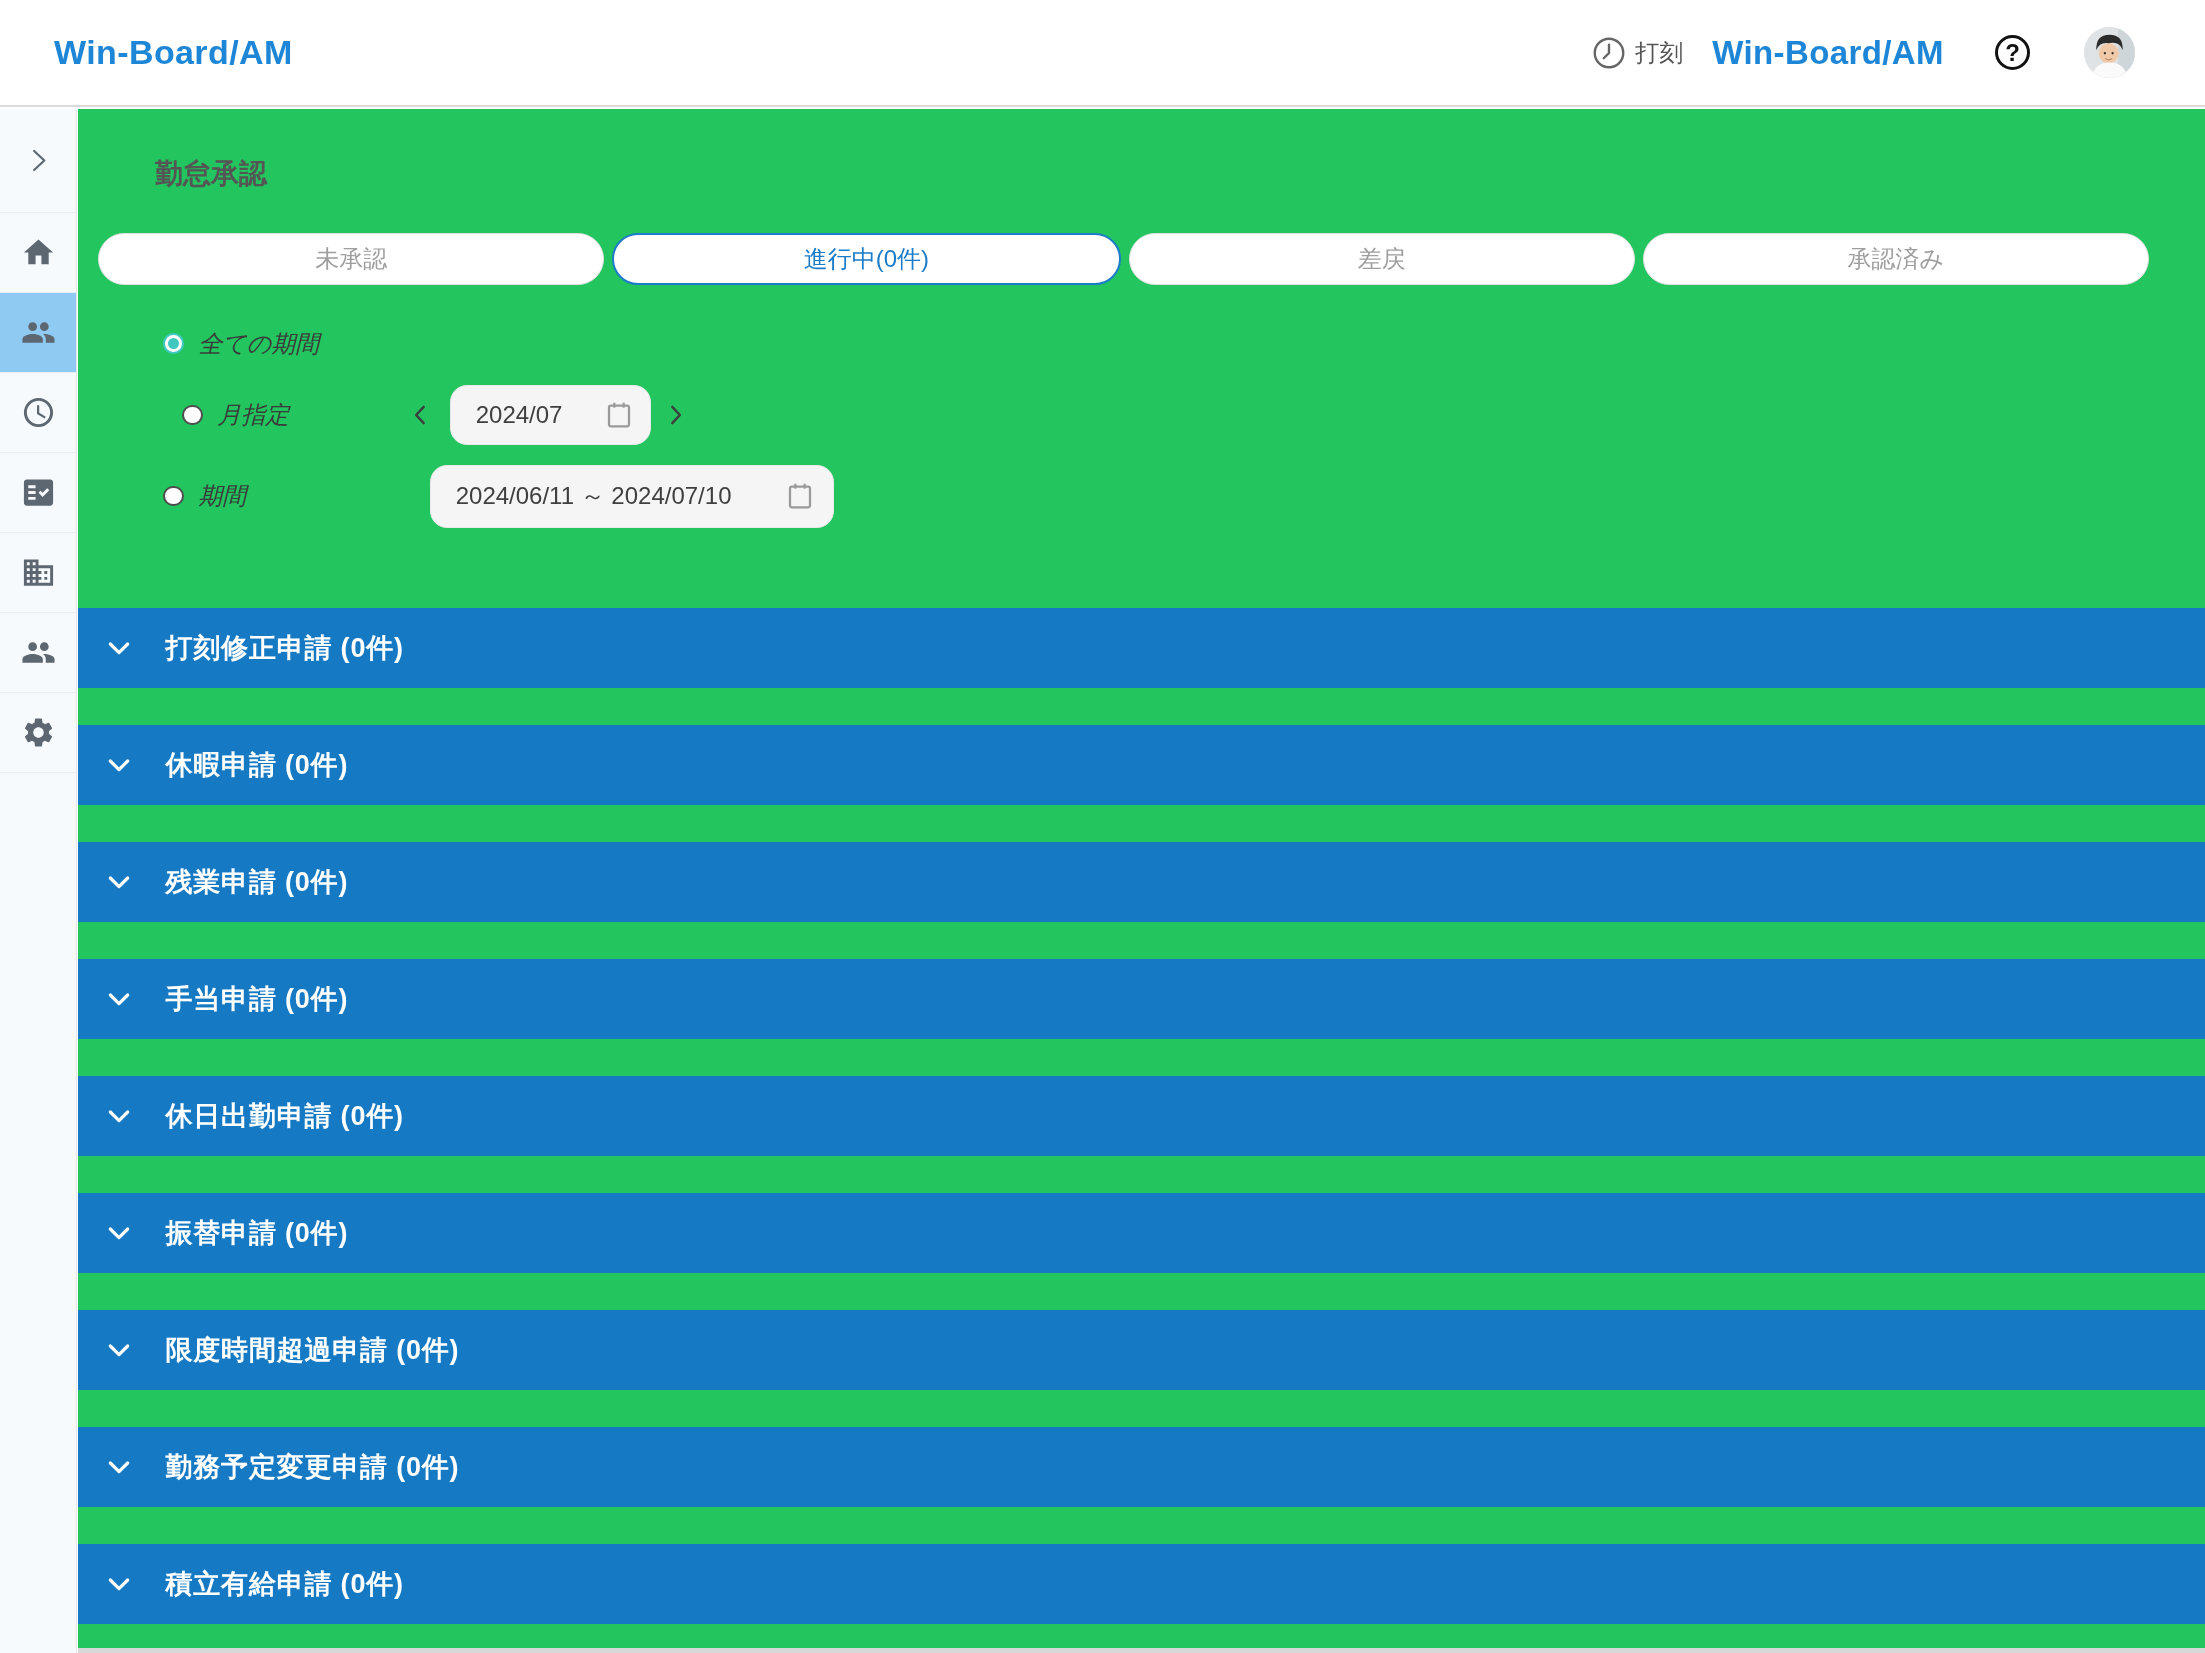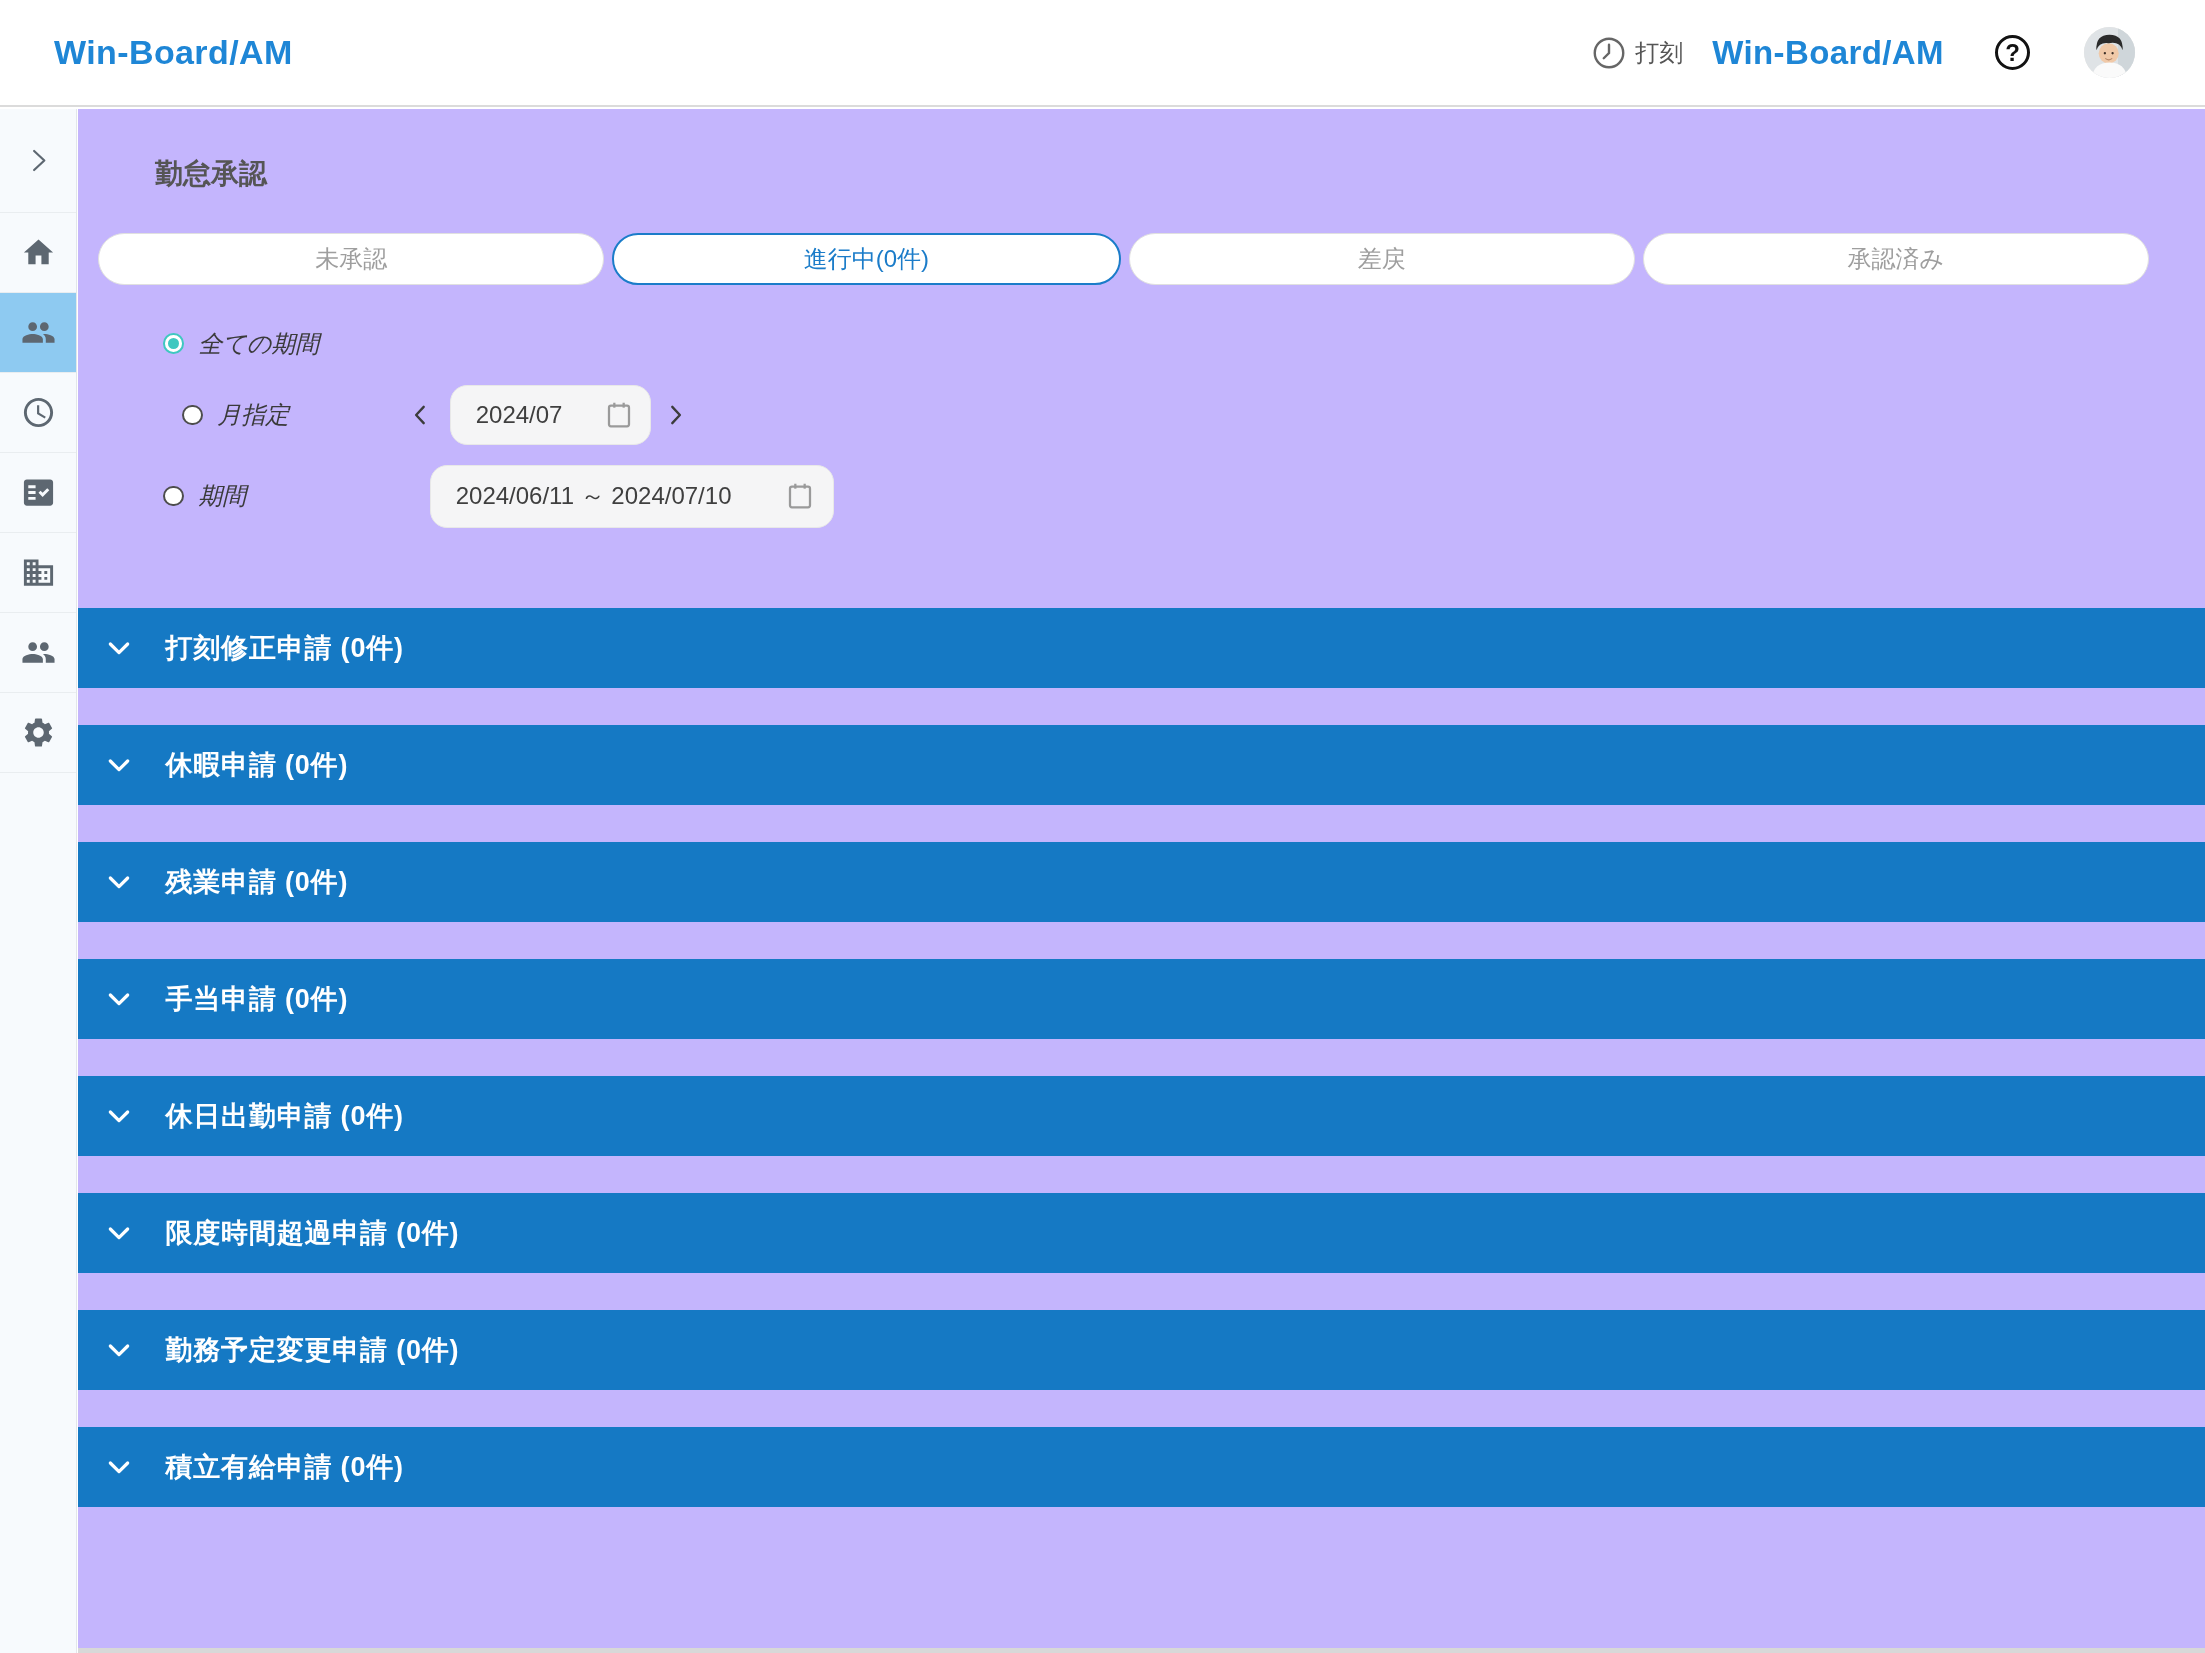--- a/index.html
+++ b/index.html
@@ -39,21 +39,21 @@
   .side-item{
     height:80px;display:flex;align-items:center;justify-content:center;
     border-bottom:0.8px solid #e9edf0;cursor:pointer;box-sizing:border-box;
   }
   .side-item.first{height:104px;}
   .side-item.active{background:var(--sidebar_active,#8ecaf1);}
   .side-item svg{width:35px;height:35px;fill:#5d6771;}
   .side-item svg.stroke{fill:none;stroke:#5d6771;stroke-width:1.5px;}
 
   
-  .main{position:absolute;left:78px;top:109px;right:0;bottom:0;background:#c4b5fd;}
+  .main{position:absolute;left:78px;top:109px;right:0;bottom:0;background:#22c55e;}
   .page-title{position:absolute;left:77px;top:46px;font-size:28px;font-weight:700;color:#555;margin:0;}
 
   .tabs{position:absolute;left:20px;top:124px;width:2051px;display:flex;gap:8px;}
   .tab{
     flex:1;height:52px;border-radius:31px;background:#fff;border:1.5px solid #e0e0e0;
     color:#9e9e9e;font-size:24px;font-family:inherit;display:flex;align-items:center;justify-content:center;
     box-sizing:border-box;cursor:pointer;
   }
   .tab.active{border:2.3px solid var(--accent_blue,#1b7cc9);color:var(--accent_blue,#1b7cc9);}
 
@@ -257,20 +257,26 @@
           <span class="bar-label">手当申請 (0件)</span>
         </div>
 
         <div class="bar">
           <svg viewBox="0 0 24 24">
             <polyline points="5.5,9 12,15.5 18.5,9"></polyline>
           </svg>
           <span class="bar-label">休日出勤申請 (0件)</span>
         </div>
 
+        <div class="bar">
+          <svg viewBox="0 0 24 24">
+            <polyline points="5.5,9 12,15.5 18.5,9"></polyline>
+          </svg>
+          <span class="bar-label">振替申請 (0件)</span>
+        </div>
 
         <div class="bar">
           <svg viewBox="0 0 24 24">
             <polyline points="5.5,9 12,15.5 18.5,9"></polyline>
           </svg>
           <span class="bar-label">限度時間超過申請 (0件)</span>
         </div>
 
         <div class="bar">
           <svg viewBox="0 0 24 24">

